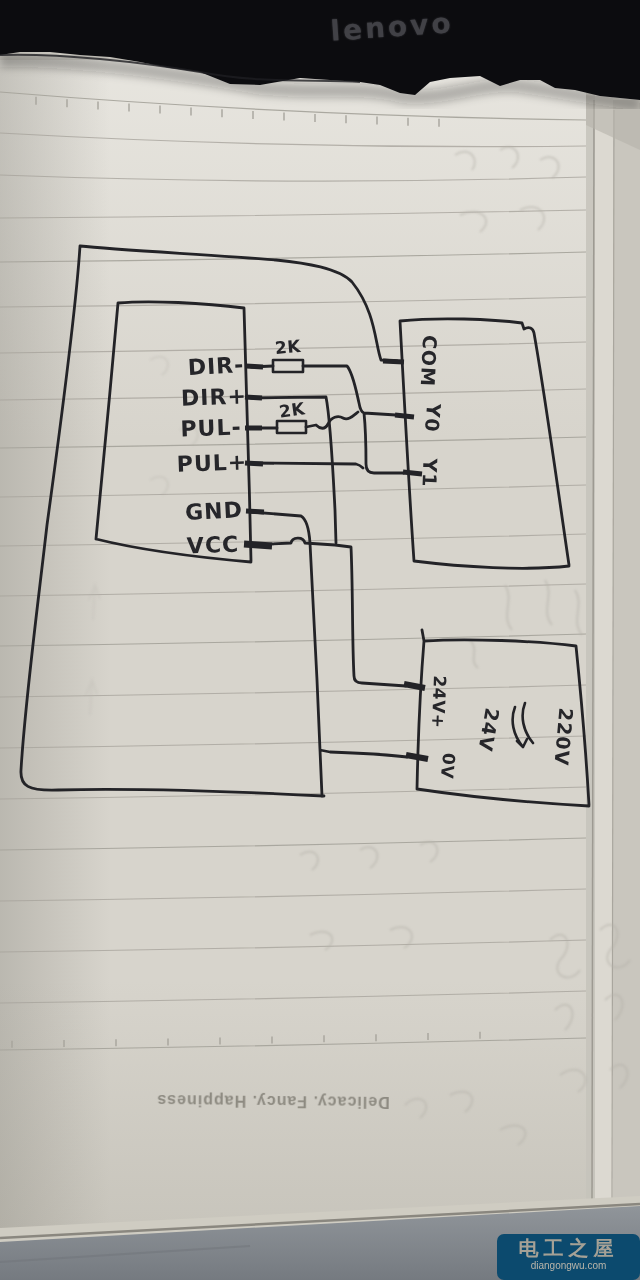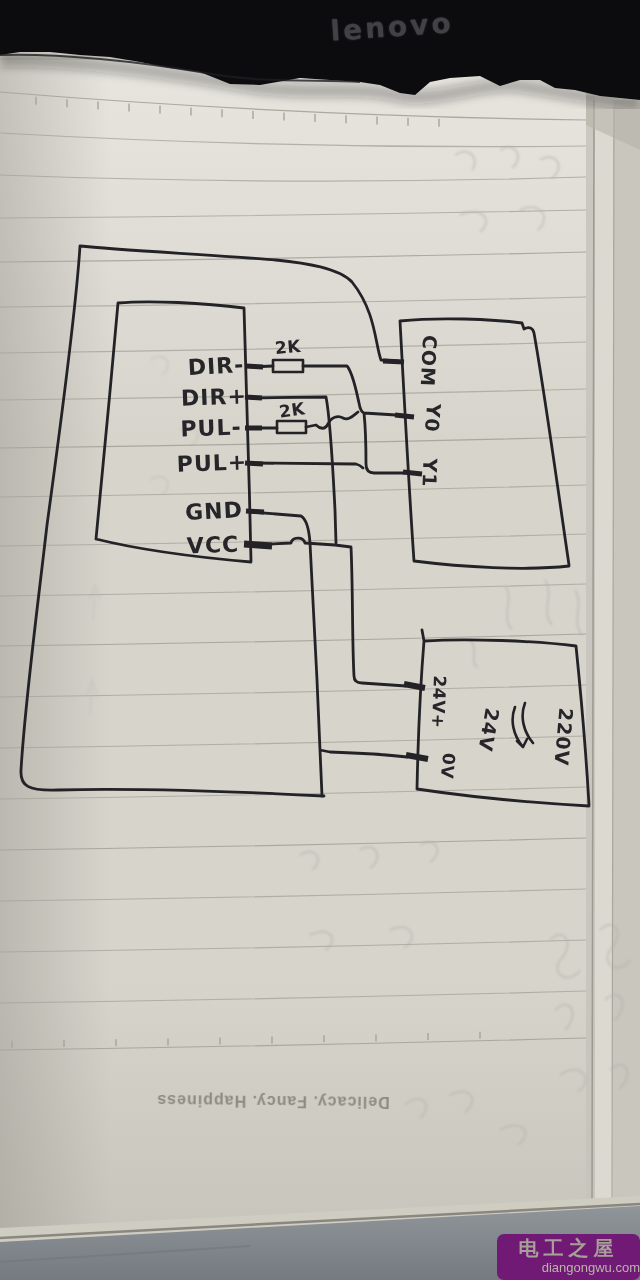--- a/index.html
+++ b/index.html
@@ -14,25 +14,25 @@
   .t18{font-size:17px;letter-spacing:.5px;}
   .t20{font-size:19px;letter-spacing:1px;}
   #lenovo-logo{position:absolute;z-index:3;color:#46464b;opacity:.92;
       font-size:28px;font-weight:bold;letter-spacing:3px;
       transform:translate(-50%,-50%) rotate(-4deg);
       text-shadow:0 0 2px rgba(90,90,95,.6);}
   #footer-print{position:absolute;z-index:3;color:#8d8a81;font-size:16px;
       font-weight:bold;letter-spacing:1px;font-family:"Liberation Sans",sans-serif;
       transform:translate(-50%,-50%) rotate(180.5deg);}
   #watermark{position:absolute;z-index:4;left:497px;top:1234px;width:143px;height:46px;
-      background:#701a75;border-radius:7px;text-align:center;overflow:hidden;}
+      background:#0c4a6e;border-radius:7px;text-align:center;overflow:hidden;}
   #watermark .wm-title{font-size:20px;letter-spacing:5px;color:#a5a196;
       font-weight:bold;margin-top:1px;}
-  #watermark .wm-site{font-size:13px;color:#b9b5aa;margin-top:-2px;
-      font-family:"Liberation Sans",sans-serif;text-align:right;}
+  #watermark .wm-site{font-size:10px;color:#b9b5aa;margin-top:-2px;
+      font-family:"Liberation Sans",sans-serif;}
 </style>
 </head>
 <body>
 
 <div id="stage">
 
 <svg id="bg" width="640" height="1280" viewBox="0 0 640 1280">
   <defs>
     <filter id="soft">
           <feGaussianBlur stdDeviation="4"></feGaussianBlur>

